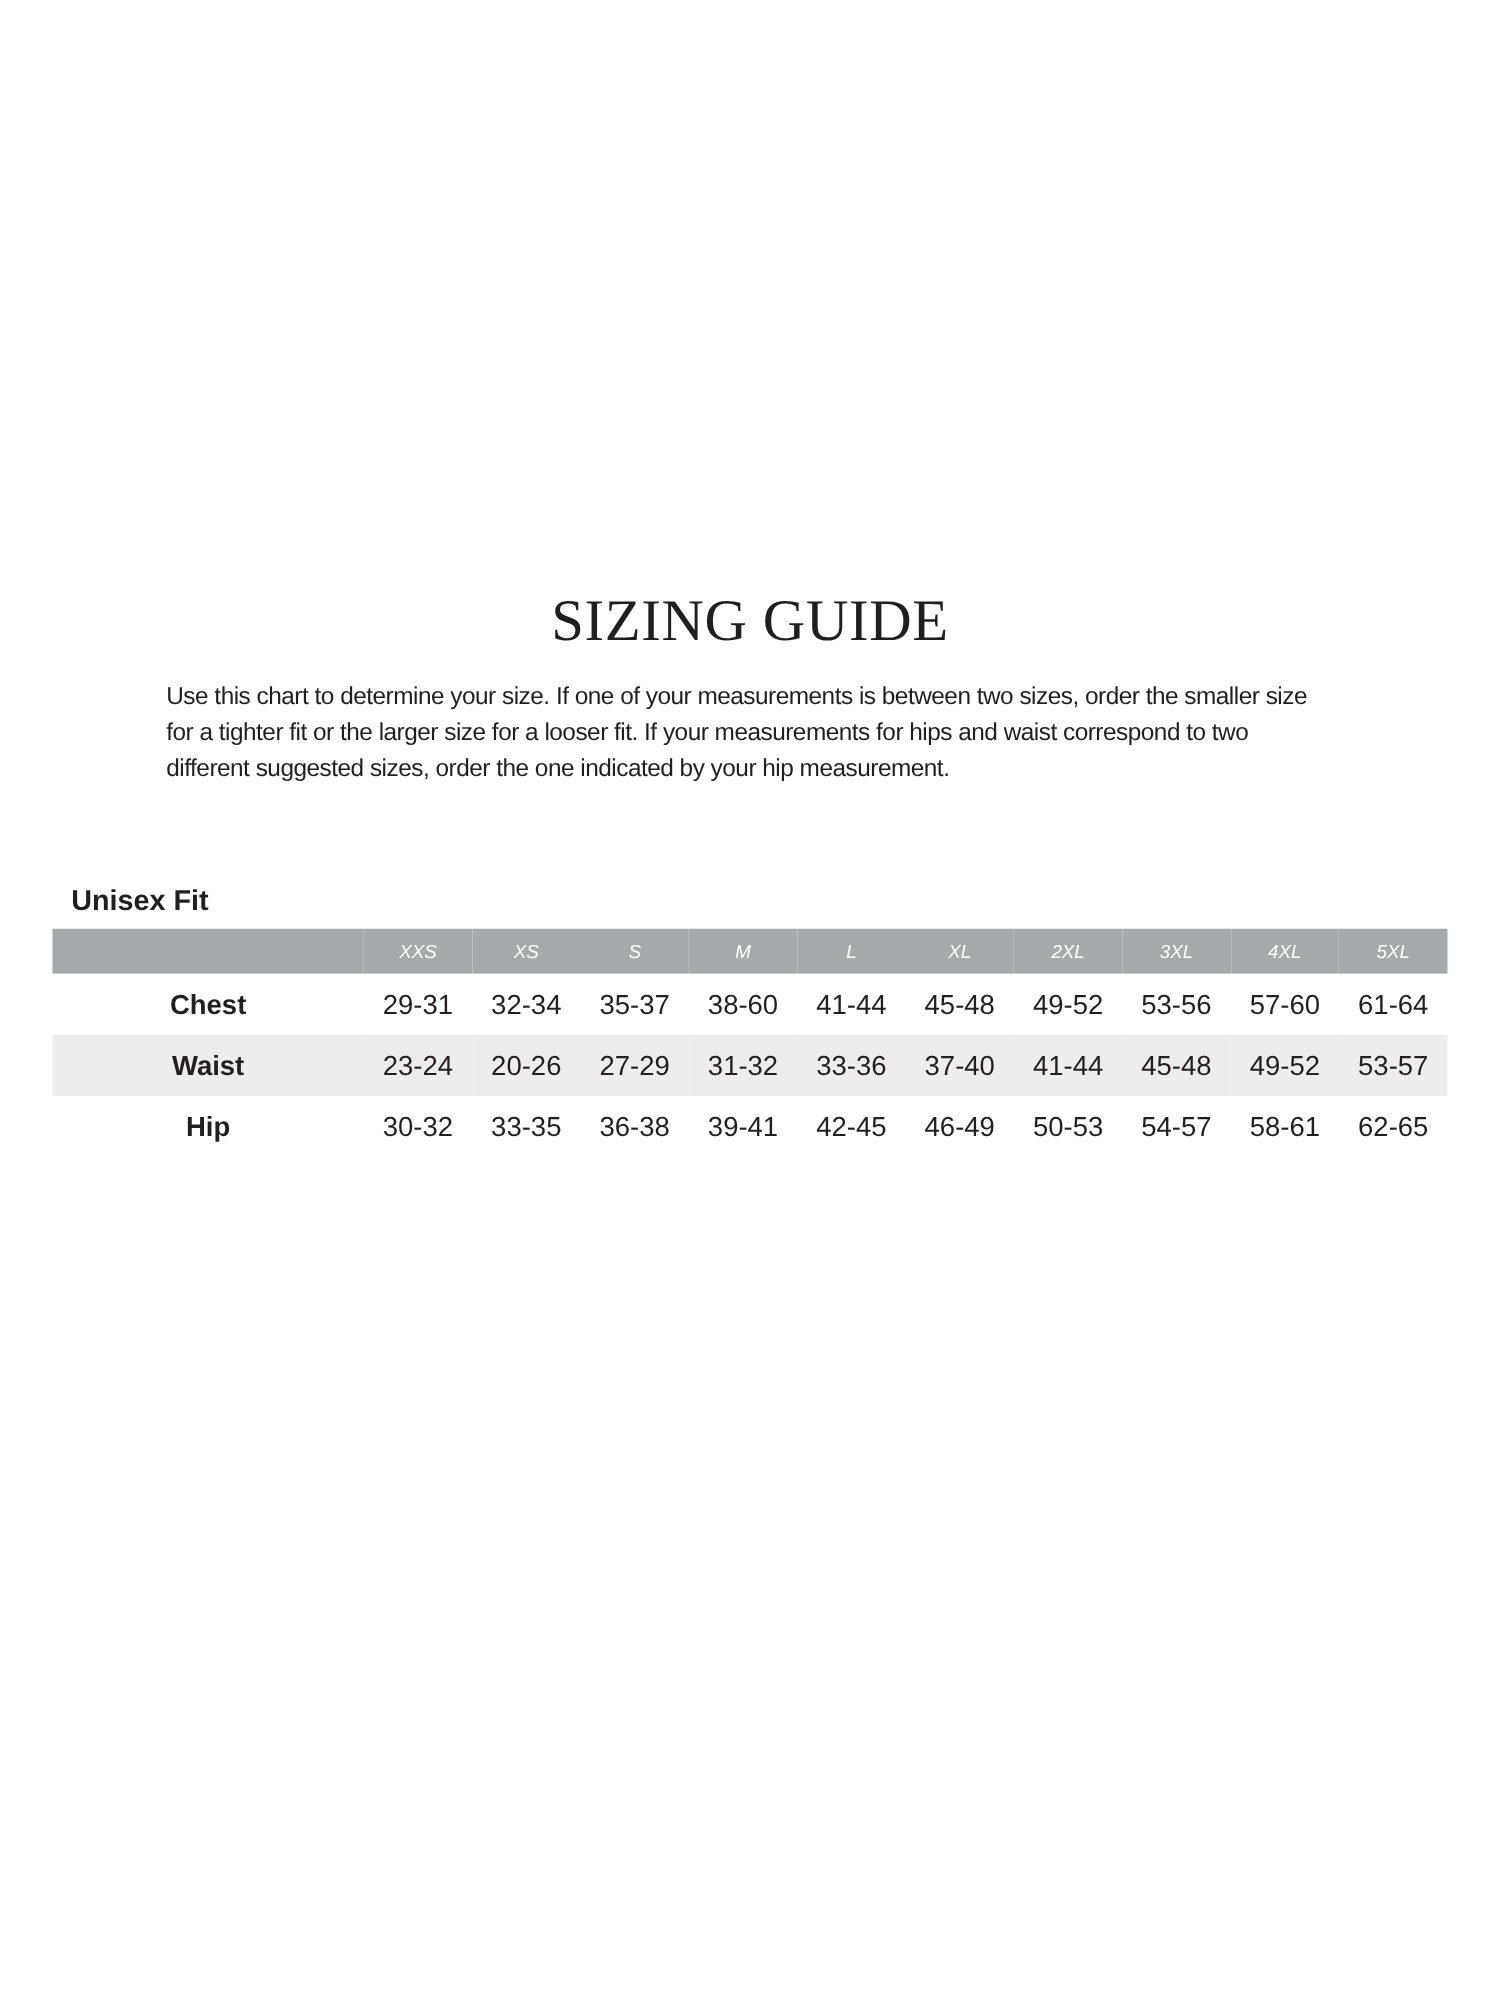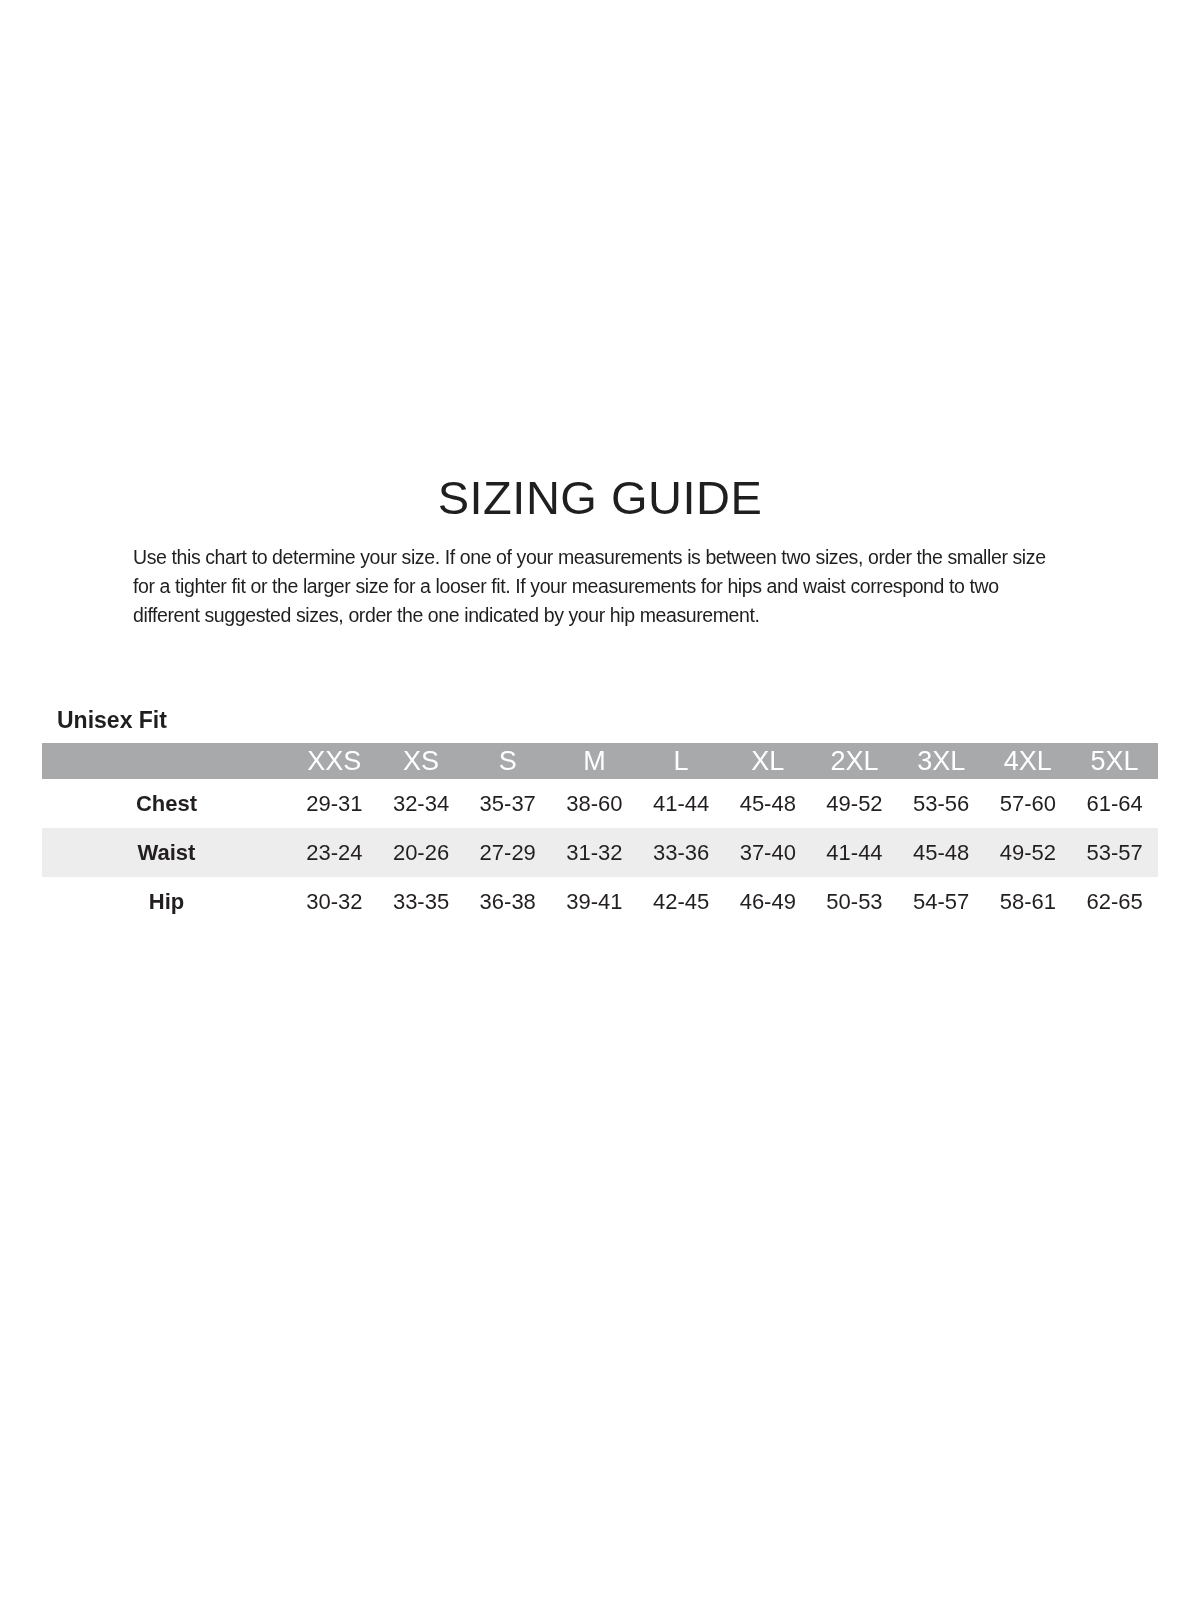--- a/index.html
+++ b/index.html
@@ -21,20 +21,21 @@
   }
   .title {
     margin: 0;
     padding-top: 474px;
     text-align: center;
     font-size: 47px;
     font-weight: 300;
     letter-spacing: 0.5px;
     color: #1f1f1f;
     line-height: 1.0;
+    font-family: Liberation Serif, serif;
   }
   .intro {
     width: 916px;
     margin: 22px 0 0 133px;
     font-size: 19.5px;
     line-height: 29px;
     letter-spacing: -0.4px;
     color: #1f1f1f;
   }
   .section-heading {
@@ -60,21 +61,22 @@
   }
   table.size-table col.label-col {
     width: 249px;
   }
   thead tr.header-row {
     background: var(--header-bg, #a7a9aa);
     color: var(--header-text, #ffffff);
     height: 36px;
   }
   thead tr.header-row th {
-    font-size: 27px;
+    font-size: 15px;
+    font-style: italic;
   }
   tbody tr {
     height: 49px;
     background: #ffffff;
   }
   tbody tr.striped {
     background: var(--stripe-bg, #ededee);
   }
   tbody th.row-label {
     font-weight: bold;

